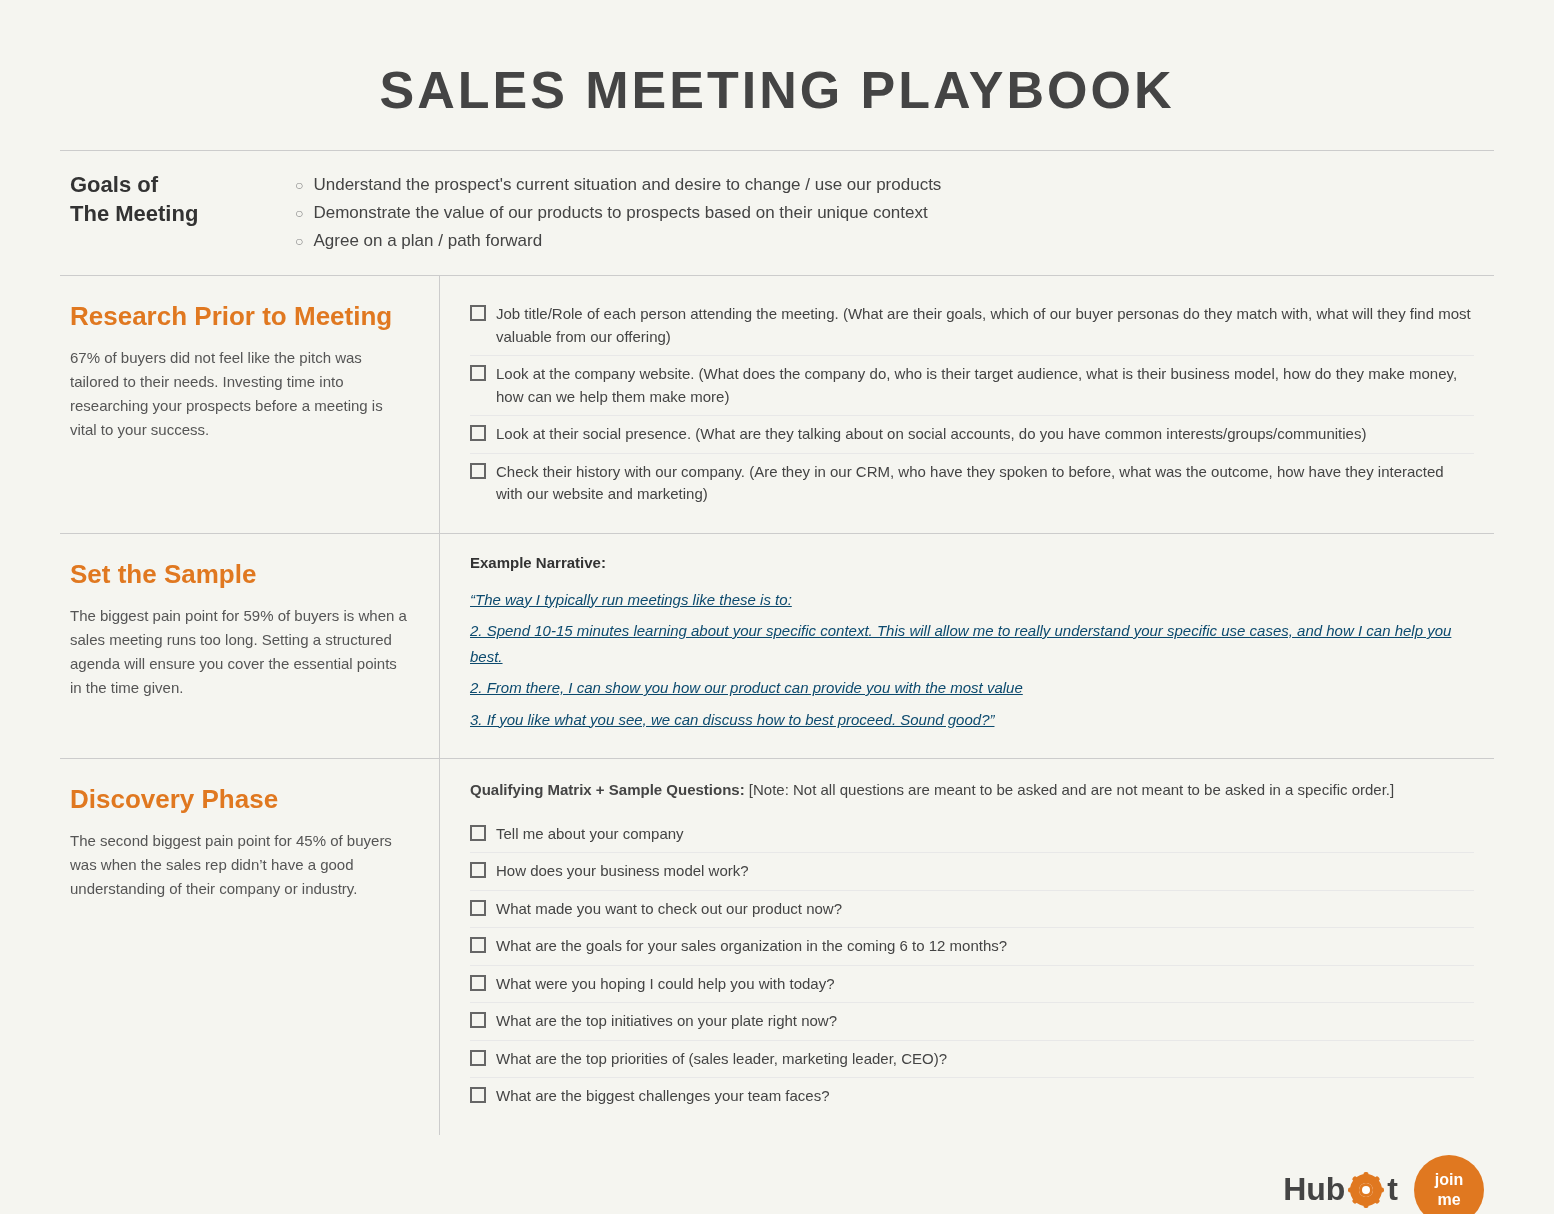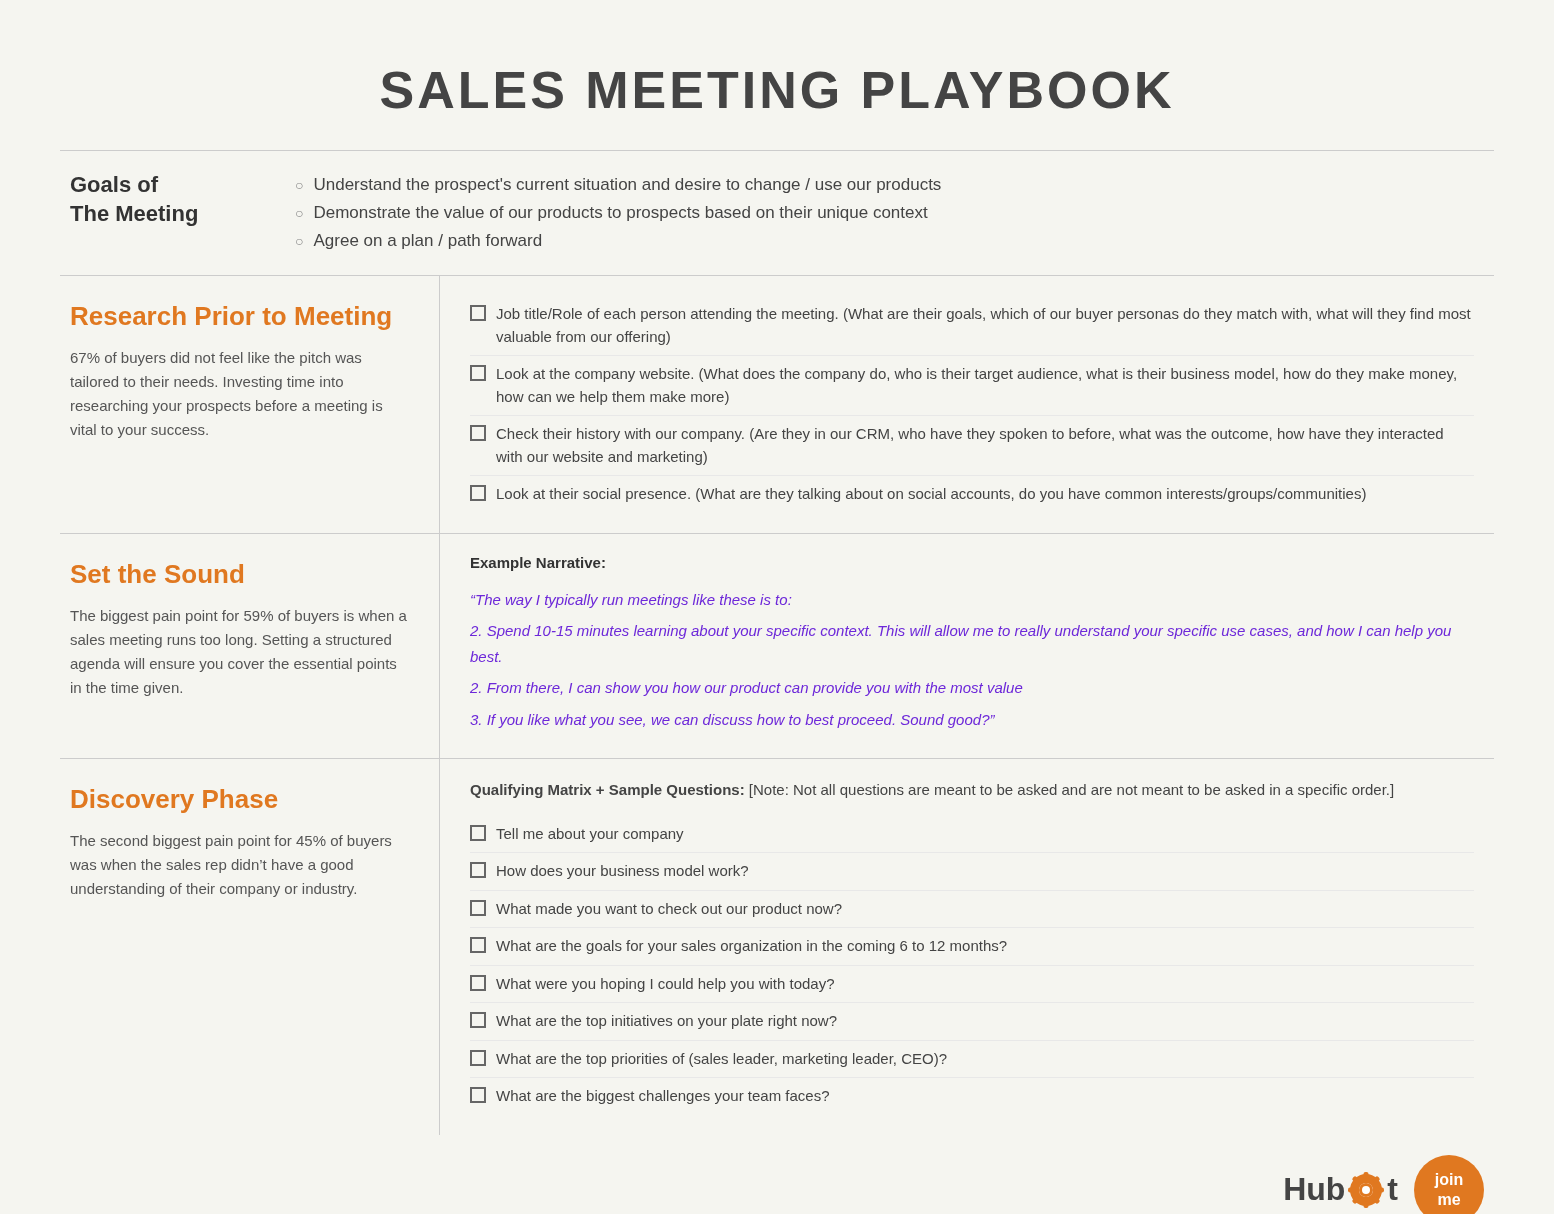--- a/index.html
+++ b/index.html
@@ -116,23 +116,24 @@
     }
     
     .narrative-label {
       font-size: 15px;
       font-weight: 700;
       color: #333;
       margin-bottom: 16px;
     }
     .narrative-text {
       font-size: 15px;
-      color: #6d28d9;
+      color: #0c4a6e;
       font-style: italic;
       line-height: 1.7;
+      text-decoration: underline;
     }
     .narrative-text p {
       margin-bottom: 6px;
     }
     
     .qualifying-label {
       font-size: 15px;
       color: #444;
       margin-bottom: 14px;
       line-height: 1.5;
@@ -199,33 +200,33 @@
         <li>
           <span class="checkbox"></span>
           <span>Job title/Role of each person attending the meeting. (What are their goals, which of our buyer personas do they match with, what will they find most valuable from our offering)</span>
         </li>
         <li>
           <span class="checkbox"></span>
           <span>Look at the company website. (What does the company do, who is their target audience, what is their business model, how do they make money, how can we help them make more)</span>
         </li>
         <li>
           <span class="checkbox"></span>
+          <span>Look at their social presence. (What are they talking about on social accounts, do you have common interests/groups/communities)</span>
+        </li>
+        <li>
+          <span class="checkbox"></span>
           <span>Check their history with our company. (Are they in our CRM, who have they spoken to before, what was the outcome, how have they interacted with our website and marketing)</span>
-        </li>
-        <li>
-          <span class="checkbox"></span>
-          <span>Look at their social presence. (What are they talking about on social accounts, do you have common interests/groups/communities)</span>
         </li>
       </ul>
     </div>
   </div>
 
   <div class="section-row">
     <div class="section-left">
-      <div class="section-heading">Set the Sound</div>
+      <div class="section-heading">Set the Sample</div>
       <div class="section-desc">The biggest pain point for 59% of buyers is when a sales meeting runs too long. Setting a structured agenda will ensure you cover the essential points in the time given.</div>
     </div>
     <div class="section-right">
       <div class="narrative-label">Example Narrative:</div>
       <div class="narrative-text">
         <p>“The way I typically run meetings like these is to:</p>
         <p>2. Spend 10-15 minutes learning about your specific context.  This will allow me to really understand your specific use cases, and how I can help you best.</p>
         <p>2. From there, I can show you how our product can provide you with the most value</p>
         <p>3. If you like what you see, we can discuss how to best proceed. Sound good?”</p>
       </div>

